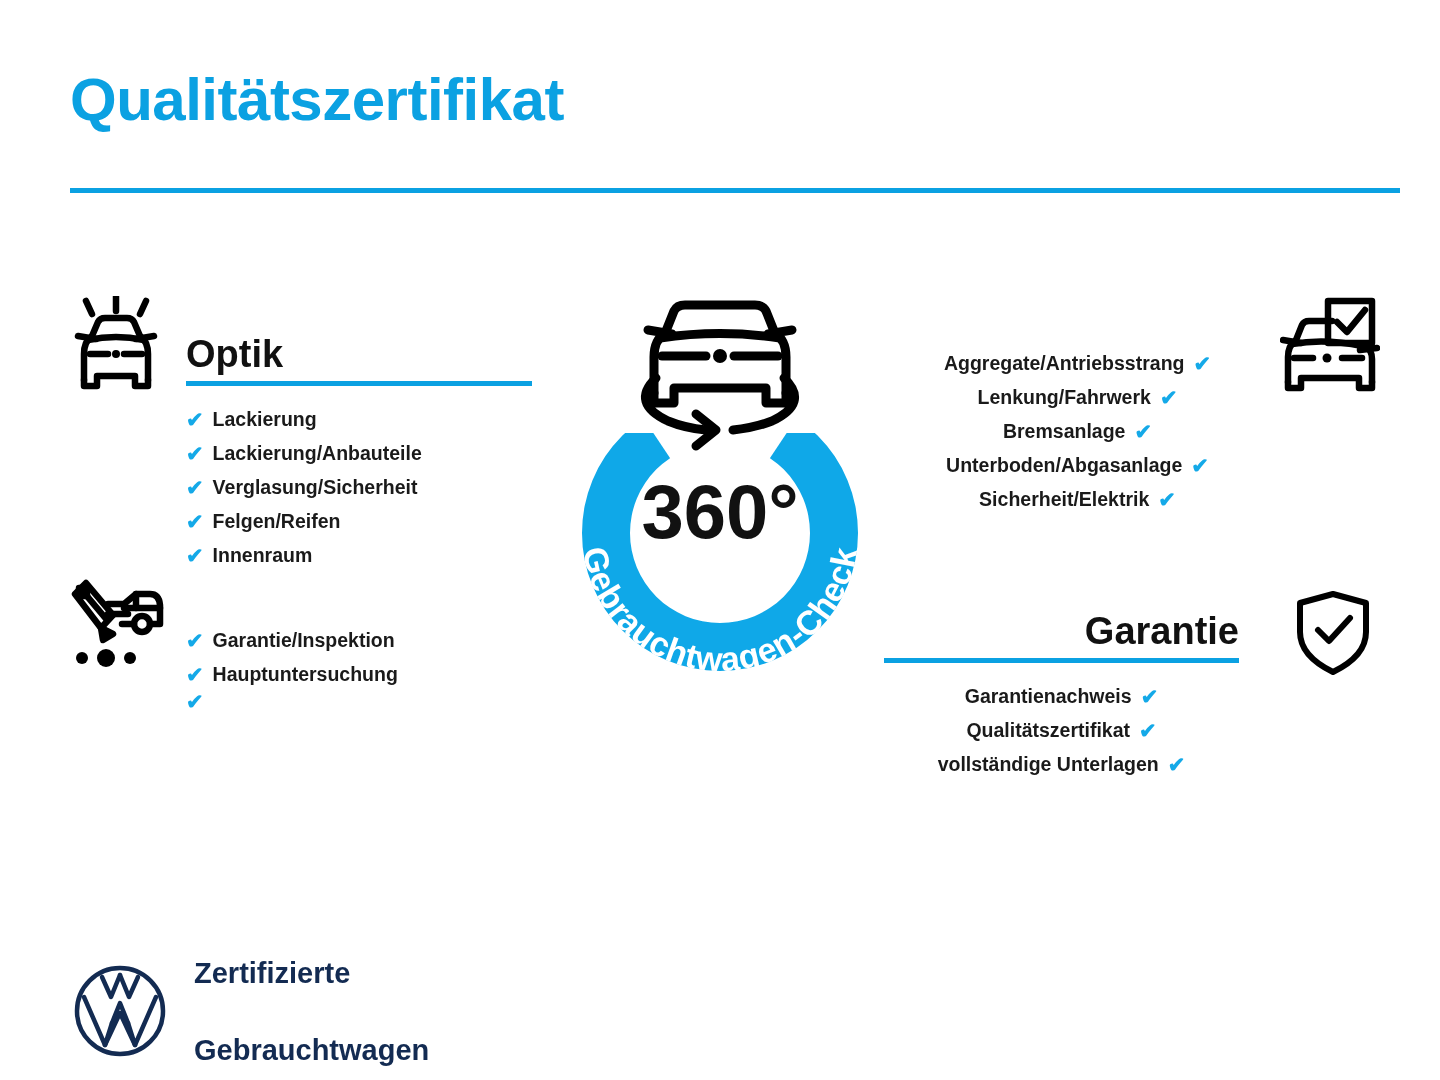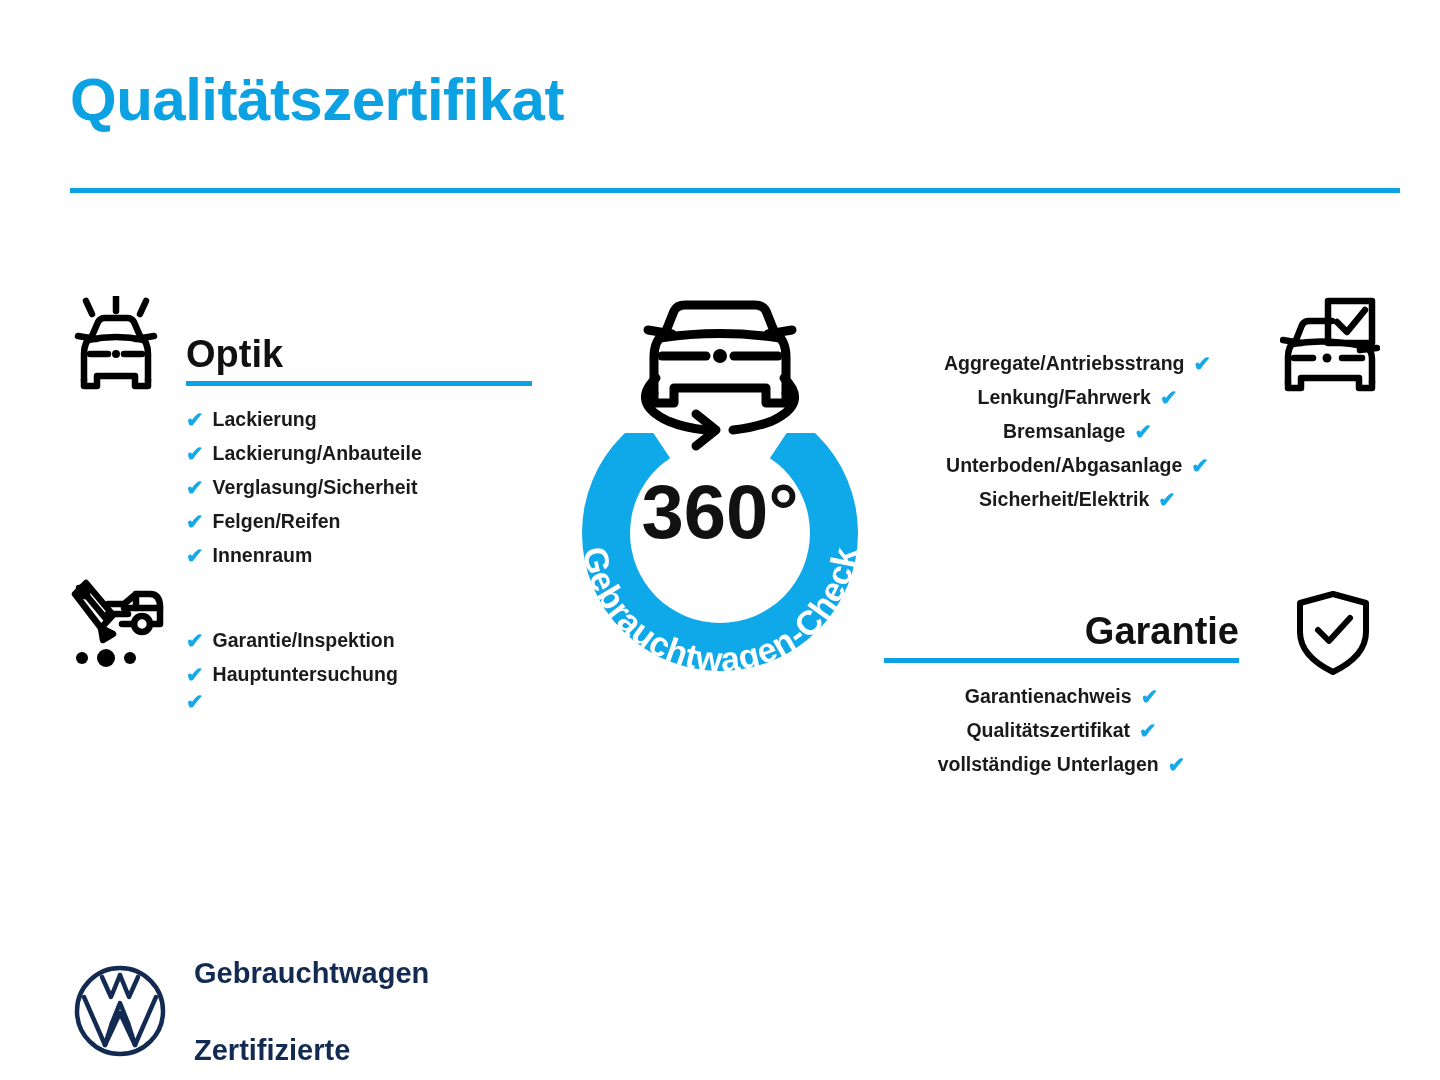--- a/index.html
+++ b/index.html
@@ -301,18 +301,18 @@
         <circle cx="48" cy="48" r="43"></circle>
         <path d="M48 12 L39 34 L30 14"></path>
         <path d="M48 12 L57 34 L66 14"></path>
         <path d="M12 34 L33 82 L40 60"></path>
         <path d="M84 34 L63 82 L56 60"></path>
         <path d="M40 60 L48 40 L56 60"></path>
         <path d="M33 82 L48 50 L63 82"></path>
       </svg>
     </div>
     <div class="vw-text">
+      <div>Zertifizierte</div>
       <div>Gebrauchtwagen</div>
-      <div>Zertifizierte</div>
     </div>
   </div>
 
 </div>
 
 </body></html>

